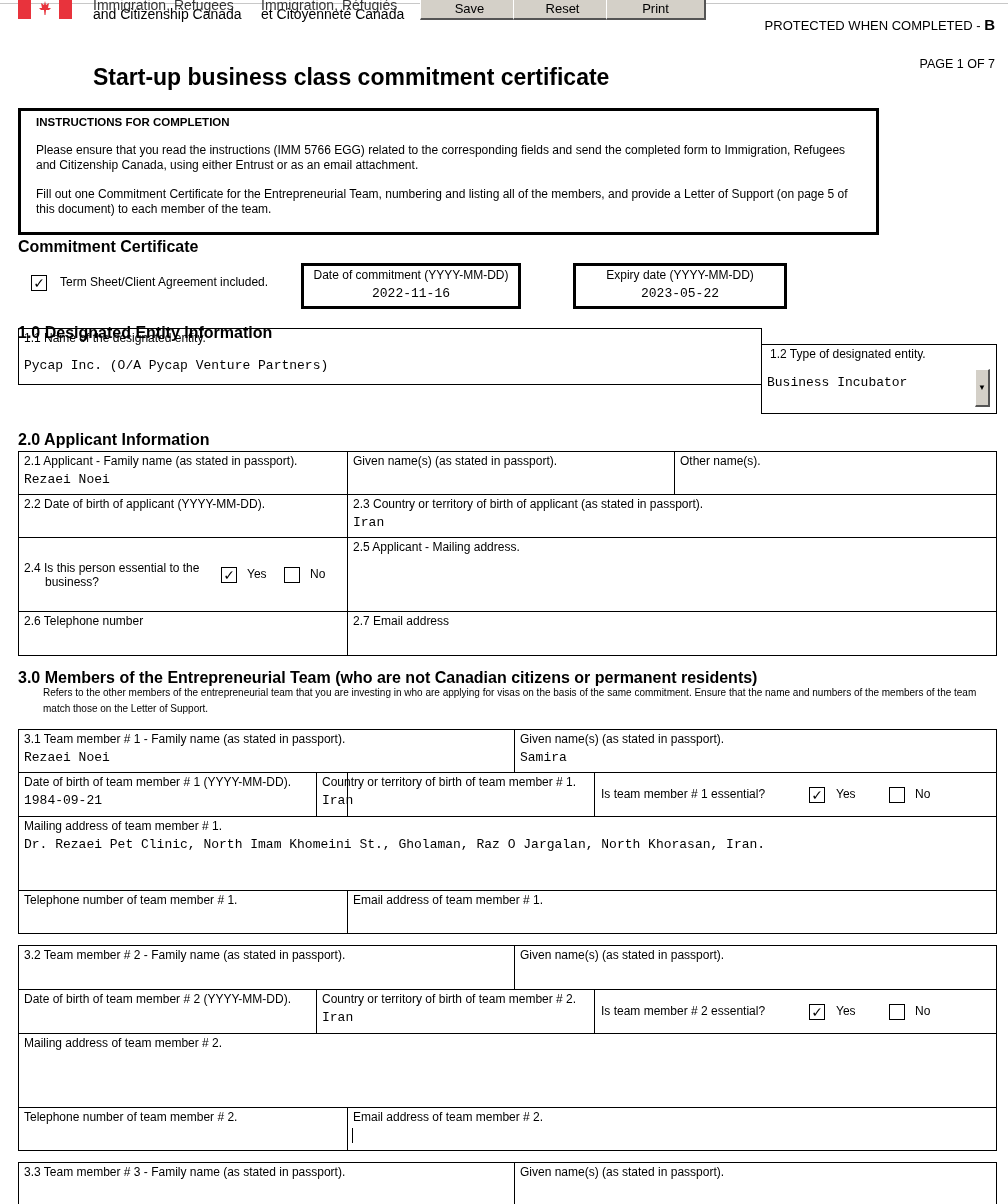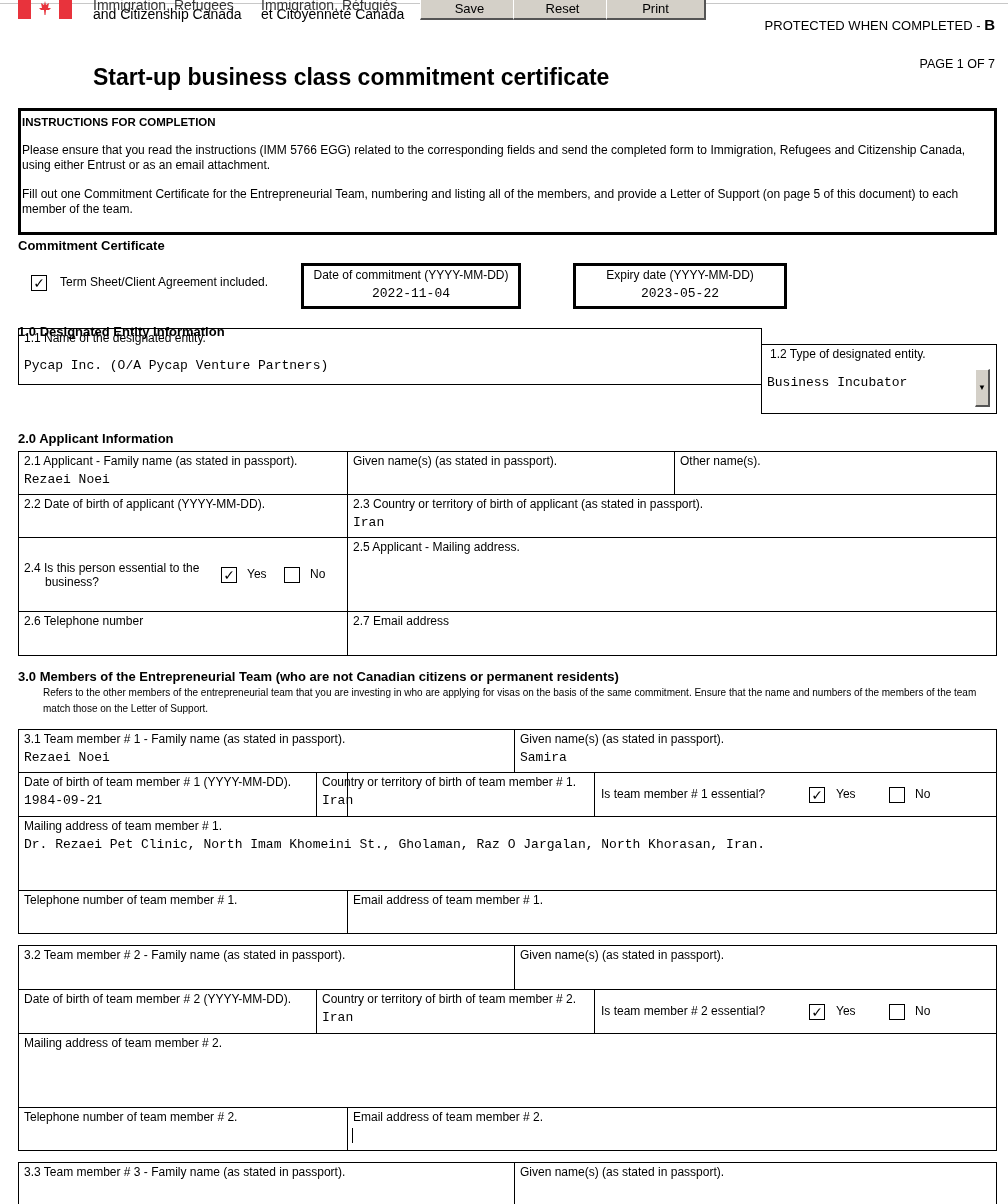--- a/index.html
+++ b/index.html
@@ -13,25 +13,25 @@
   .dept { font-size: 14px; line-height: 15px; }
   .dept .cut { position: absolute; top: -9px; left: 0; white-space: nowrap; color: #333; }
   .btn { top: -2px; height: 22px; width: 100px; background: #d4d0c8;
          border-top: 1px solid #fff; border-left: 1px solid #fff;
          border-right: 2px solid #555; border-bottom: 2px solid #555;
          box-sizing: border-box; font-size: 13px; text-align: center; line-height: 20px; cursor: pointer; }
   .protected { right: 13px; top: 16px; font-size: 13px; }
   .protected b { font-size: 15px; }
   .pagenum { right: 13px; top: 39px; font-size: 12.5px; margin-top: 18px; }
   .title { left: 93px; top: 64px; font-size: 23px; font-weight: bold; }
-  .instr { left: 18px; top: 108px; width: 979px; height: 127px; box-sizing: border-box;
-           border: 3px solid #000; padding: 4px 1px; font-size: 12px; line-height: 15px; }
+  .instr { left: 18px; top: 108px; width: 861px; height: 127px; box-sizing: border-box;
+           border: 3px solid #000; padding: 4px 15px; font-size: 12px; line-height: 15px; }
   .instr .h { font-weight: bold; font-size: 11.5px; margin-bottom: 13px; }
   .instr p { margin: 0 0 14px 0; }
-  .sec { font-weight: bold; font-size: 13px; }
+  .sec { font-weight: bold; font-size: 16px; }
   .cb { width: 16px; height: 16px; border: 1px solid #000; box-sizing: border-box;
         background: #fff; font-size: 14px; line-height: 14px; text-align: center; cursor: pointer; }
   .lbl { font-size: 12px; }
   .datebox { height: 46px; border: 3px solid #000; box-sizing: border-box; text-align: center; }
   .datebox .l { font-size: 12px; margin-top: 2px; }
   .datebox .v { font-size: 13px; margin-top: 4px; }
   .cell { position: absolute; border: 1px solid #000; box-sizing: border-box; padding: 2px 5px; }
   .cell .l { font-size: 12px; line-height: 14px; }
   .cell .v { font-size: 13px; margin-top: 4px; white-space: nowrap; }
   .dd-btn { width: 15px; height: 38px; background: #d4d0c8; border-top: 1px solid #fff;
@@ -77,21 +77,21 @@
   <p>Fill out one Commitment Certificate for the Entrepreneurial Team, numbering and listing all of the members, and provide a Letter of Support (on page 5 of this document) to each member of the team.</p>
 </div>
 
 <div class="abs sec" style="left:18px;top:238px;">Commitment Certificate</div>
 <div class="abs cb" style="left:31px;top:275px;">
   <span>✓</span>
 </div>
 <div class="abs lbl" style="left:60px;top:275px;">Term Sheet/Client Agreement included.</div>
 <div class="abs datebox" style="left:301px;top:263px;width:220px;">
   <div class="l sans">Date of commitment (YYYY-MM-DD)</div>
-  <div class="v mono">2022-11-04</div>
+  <div class="v mono">2022-11-16</div>
 </div>
 <div class="abs datebox" style="left:573px;top:263px;width:214px;">
   <div class="l sans">Expiry date (YYYY-MM-DD)</div>
   <div class="v mono">2023-05-22</div>
 </div>
 
 <div class="abs sec" style="left:18px;top:324px;">1.0 Designated Entity Information</div>
 <div class="cell" style="left:18px;top:328px;width:744px;height:57px;">
   <div class="l">1.1 Name of the designated entity.</div>
   <div class="v mono" style="margin-top:13px;">Pycap Inc. (O/A Pycap Venture Partners)</div>

